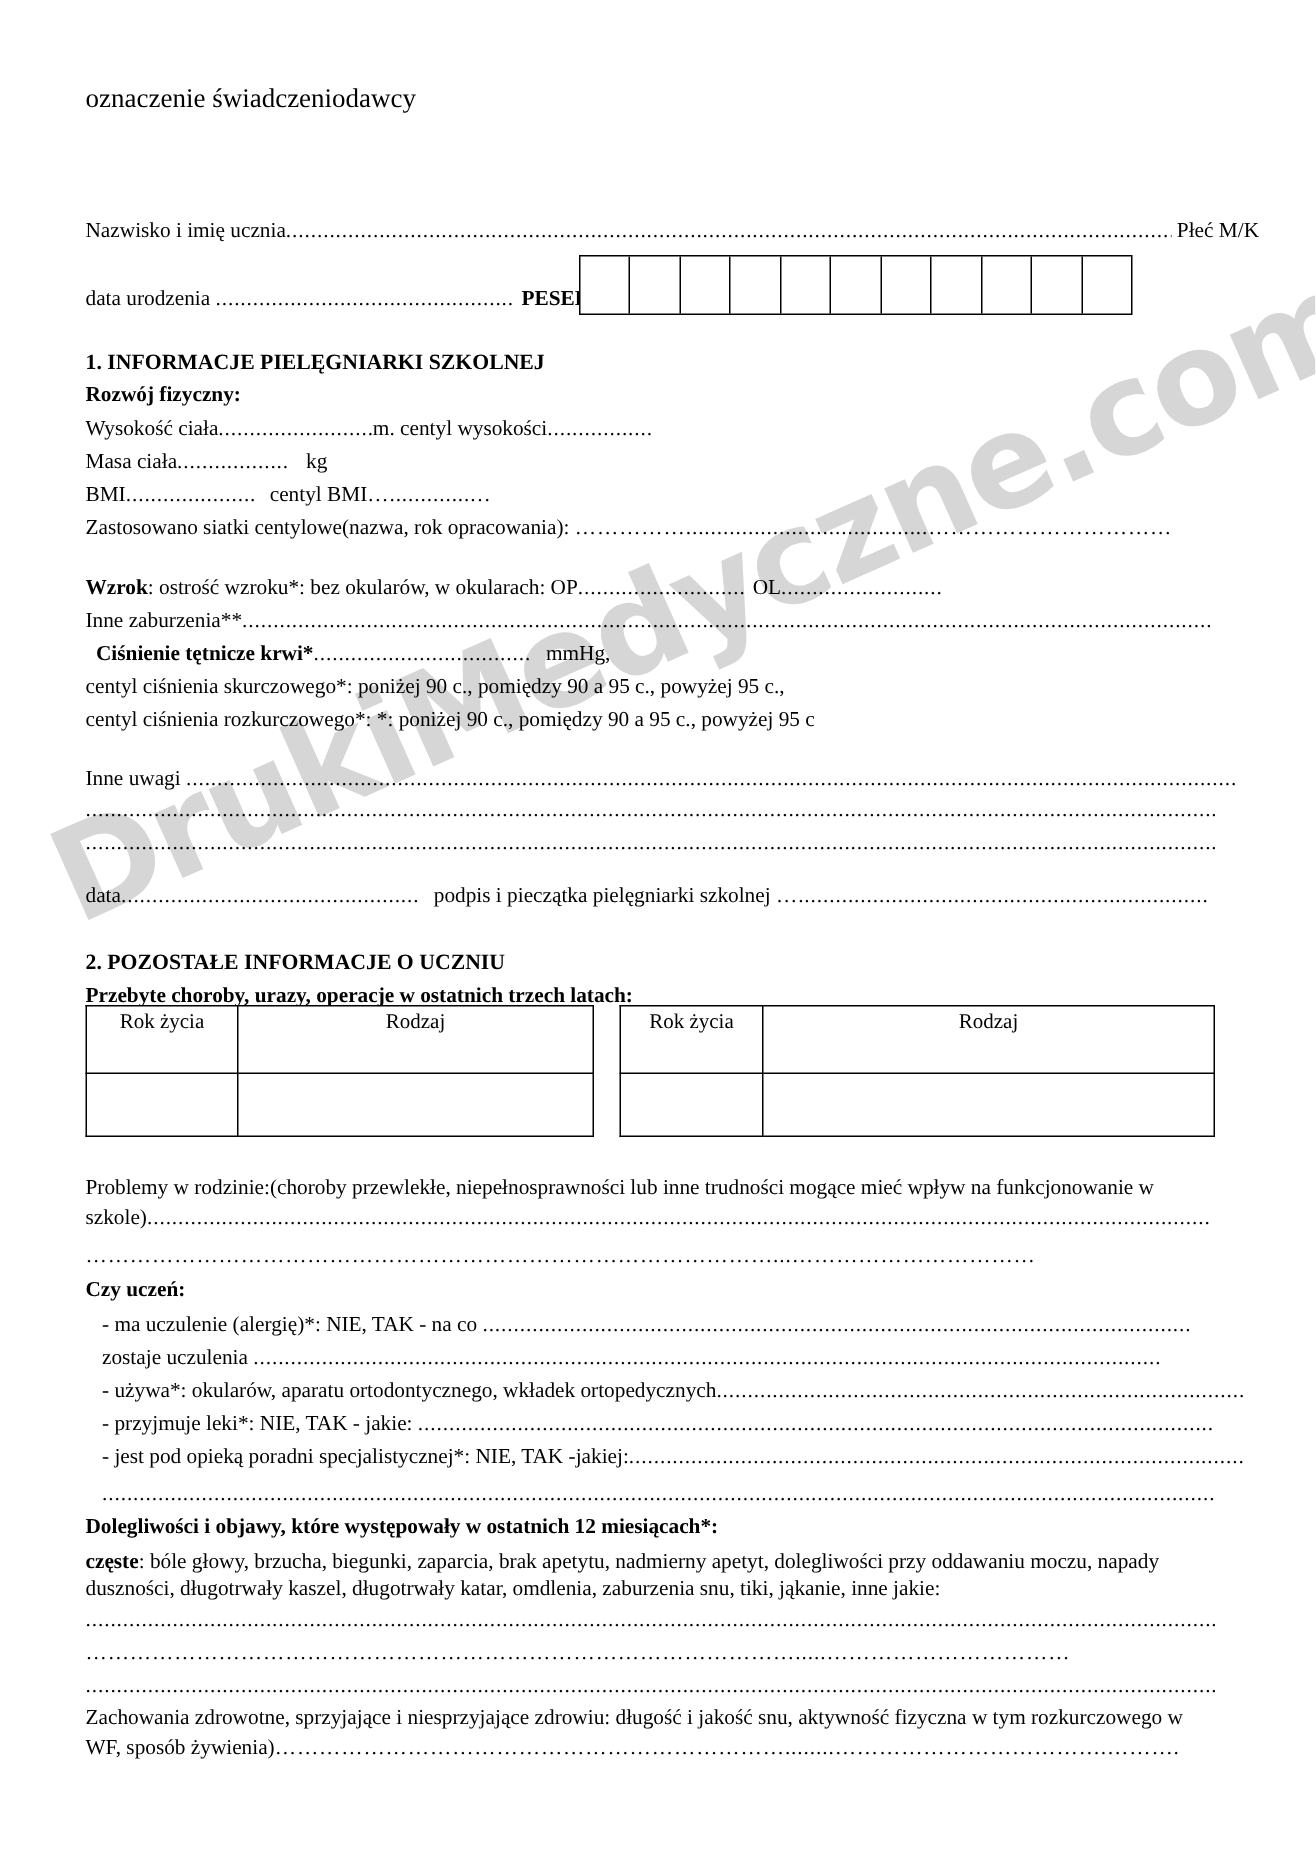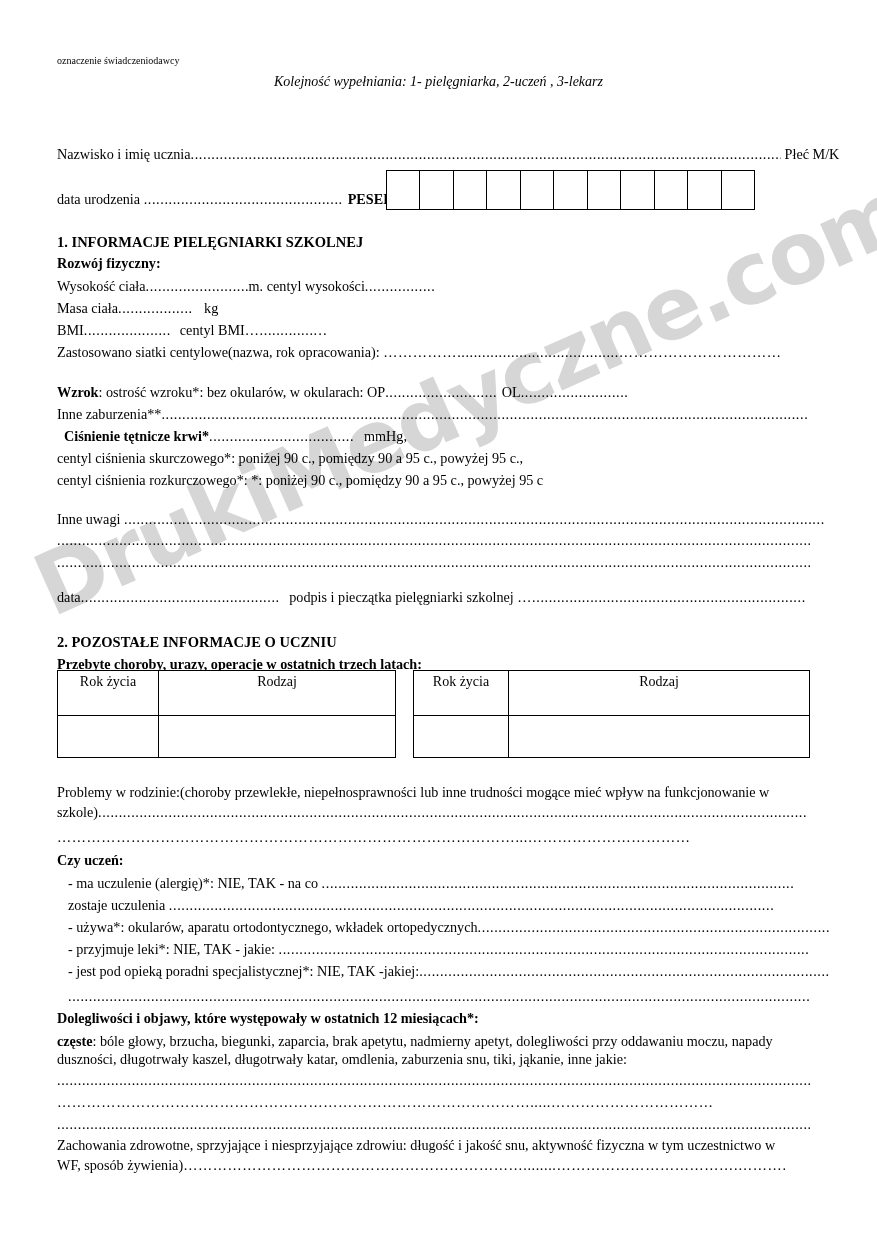--- a/index.html
+++ b/index.html
@@ -41,21 +41,21 @@
     position: relative;
     z-index: 2;
     padding: 0;
   }
 
   
   .prov {
     position: absolute;
     left: 57px;
     top: 55px;
-    font-size: 10px;
+    font-size: 18px;
   }
   .title-block {
     position: absolute;
     left: 0;
     top: 72px;
     width: 877px;
     text-align: center;
   }
   .title-main {
     font-size: 15px;
@@ -142,21 +142,20 @@
 
 <div class="page">
 
   <div class="watermark">DrukiMedyczne.com</div>
 
   <div class="content">
 
     <div class="prov">oznaczenie świadczeniodawcy</div>
 
     <div class="title-block">
-      <div class="title-sub">Kolejność wypełniania: 1-  pielęgniarka, 2-uczeń , 3-lekarz</div>
     </div>
 
     <div class="row" style="left:57px; top:145px;">
       <span>Nazwisko i imię ucznia</span><span class="lead" style="width:590px;">..........................................................................................................................................................................</span><span style="margin-left:4px;">Płeć M/K</span>
     </div>
 
     <div class="row" style="left:57px; top:190px;">
       <span>data urodzenia </span><span class="lead" style="width:198px;">................................................</span><span class="b" style="margin-left:6px;">PESEL</span>
     </div>
 
@@ -281,19 +280,19 @@
 
     <div class="row" style="left:57px; top:1032px;">
       <span class="b">częste</span><span>: bóle głowy, brzucha, biegunki, zaparcia, brak apetytu, nadmierny apetyt, dolegliwości przy oddawaniu moczu,  napady</span>
     </div>
     <div class="row" style="left:57px; top:1050px;">duszności, długotrwały kaszel, długotrwały katar, omdlenia, zaburzenia snu, tiki, jąkanie,  inne jakie:</div>
 
     <div class="fullline" style="top:1072px;">..................................................................................................................................................................................................</div>
     <div class="fullline" style="top:1094px;">…………………………………………………………………………………….....……………………………</div>
     <div class="fullline" style="top:1116px;">..................................................................................................................................................................................................</div>
 
-    <div class="row" style="left:57px; top:1136px;">Zachowania zdrowotne, sprzyjające i niesprzyjające zdrowiu: długość i jakość snu, aktywność fizyczna w tym uczestnictwo w</div>
+    <div class="row" style="left:57px; top:1136px;">Zachowania zdrowotne, sprzyjające i niesprzyjające zdrowiu: długość i jakość snu, aktywność fizyczna w tym rozkurczowego w</div>
     <div class="row" style="left:57px; top:1156px;">
       <span>WF, sposób żywienia)</span><span class="lead" style="width:672px;">……………………………………………………………........……………………………….……….</span>
     </div>
 
   </div>
 </div>
 
 </body></html>

